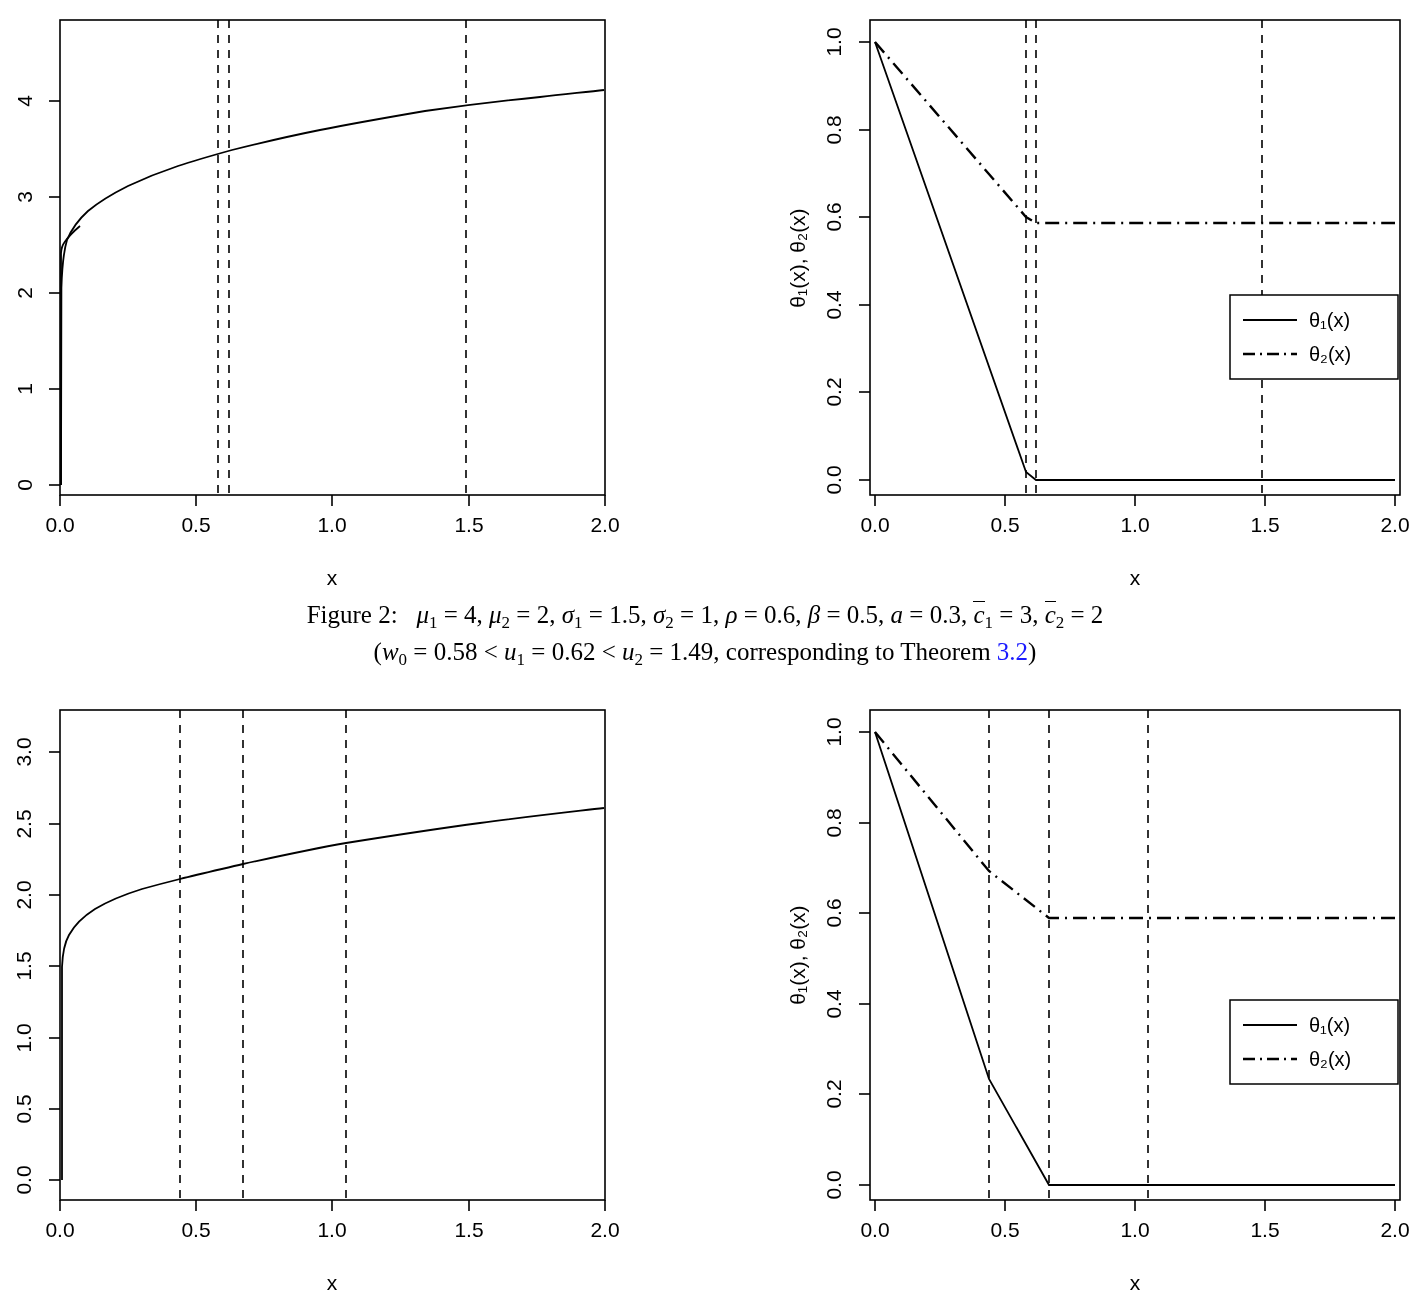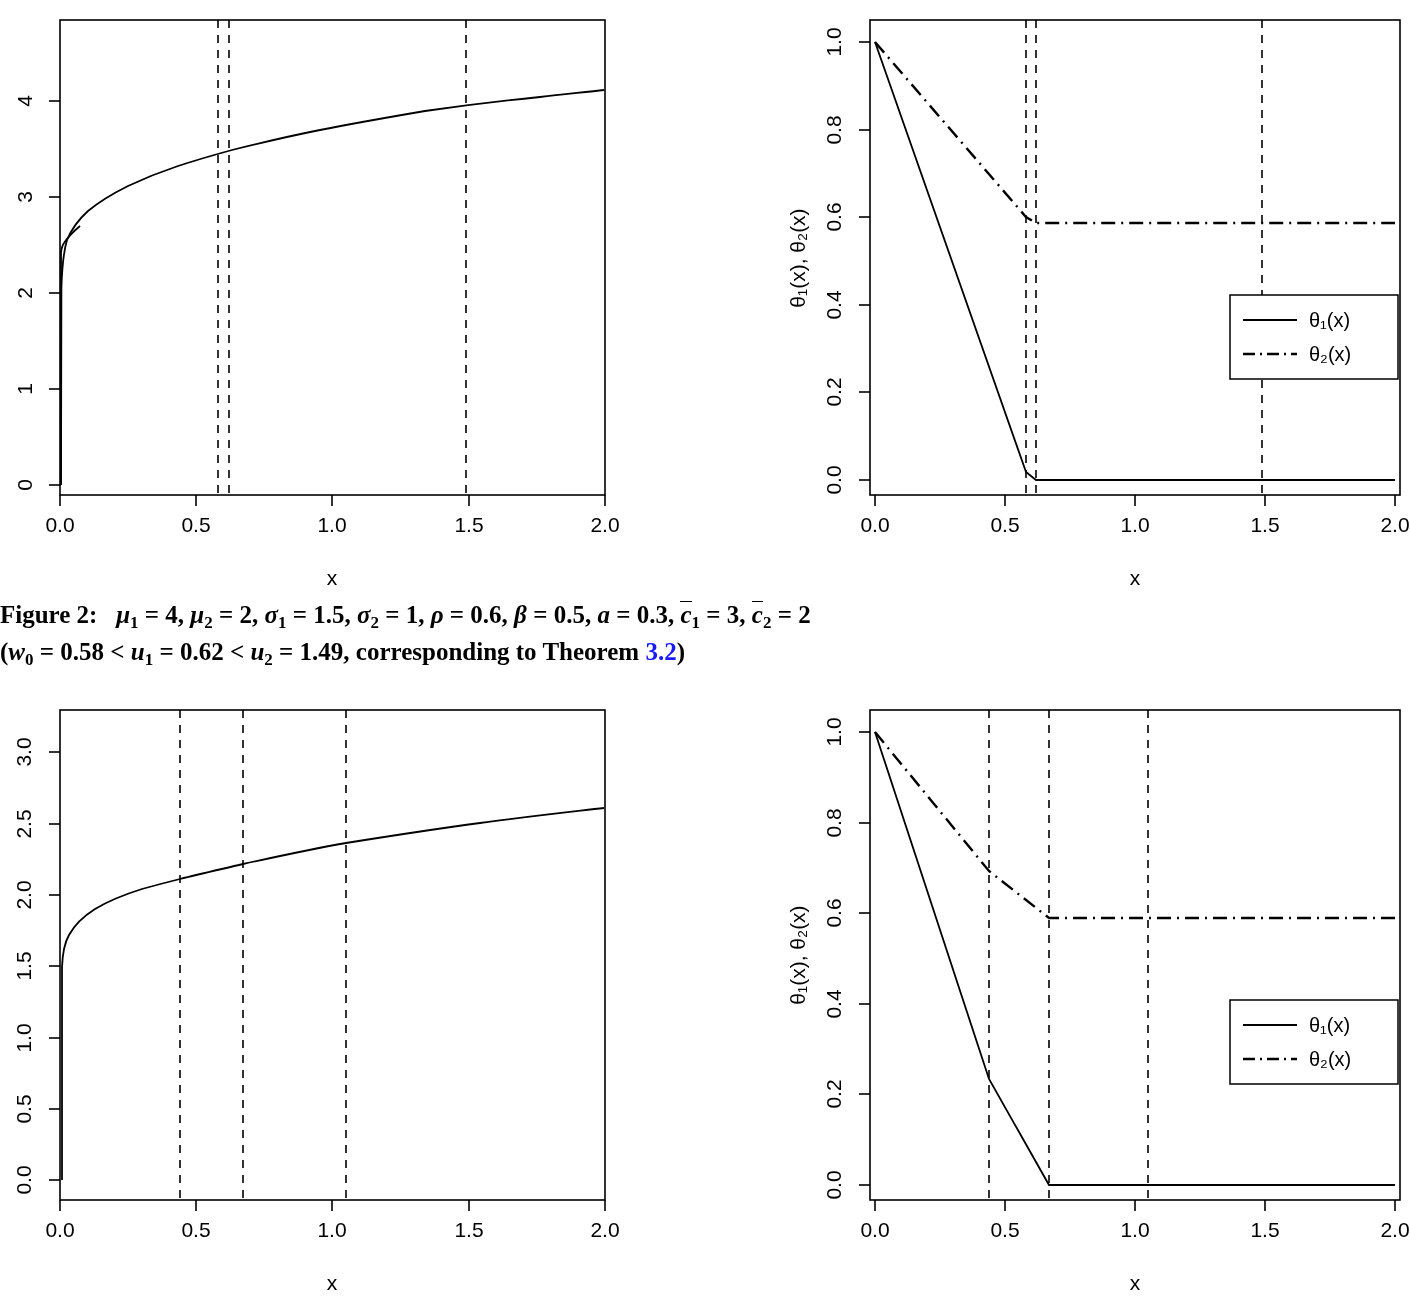--- a/index.html
+++ b/index.html
@@ -28,25 +28,24 @@
     position: absolute;
     top: 0;
     height: 100%;
   }
   .panel-left  { left: 0;   width: 705px; }
   .panel-right { left: 705px; width: 705px; }
 
   svg { display: block; }
 
   .caption {
-    text-align: left;
+    text-align: center;
     font-size: 25px;
     line-height: 1.35;
     font-family: "Liberation Serif", serif;
-    font-weight: bold;
   }
   .caption .ref { color: #1a1aff; }
   .cap-line { display: block; }
 
   
   .mi { font-style: italic; font-family: "Liberation Serif", serif; }
   .subn { font-size: 0.68em; vertical-align: -0.28em; font-style: normal;}
   .ov { border-top: 1.4px solid #000; padding-top: 0px; display:inline-block; line-height: 1.0;}
   .op { font-style: normal; }
 </style>

